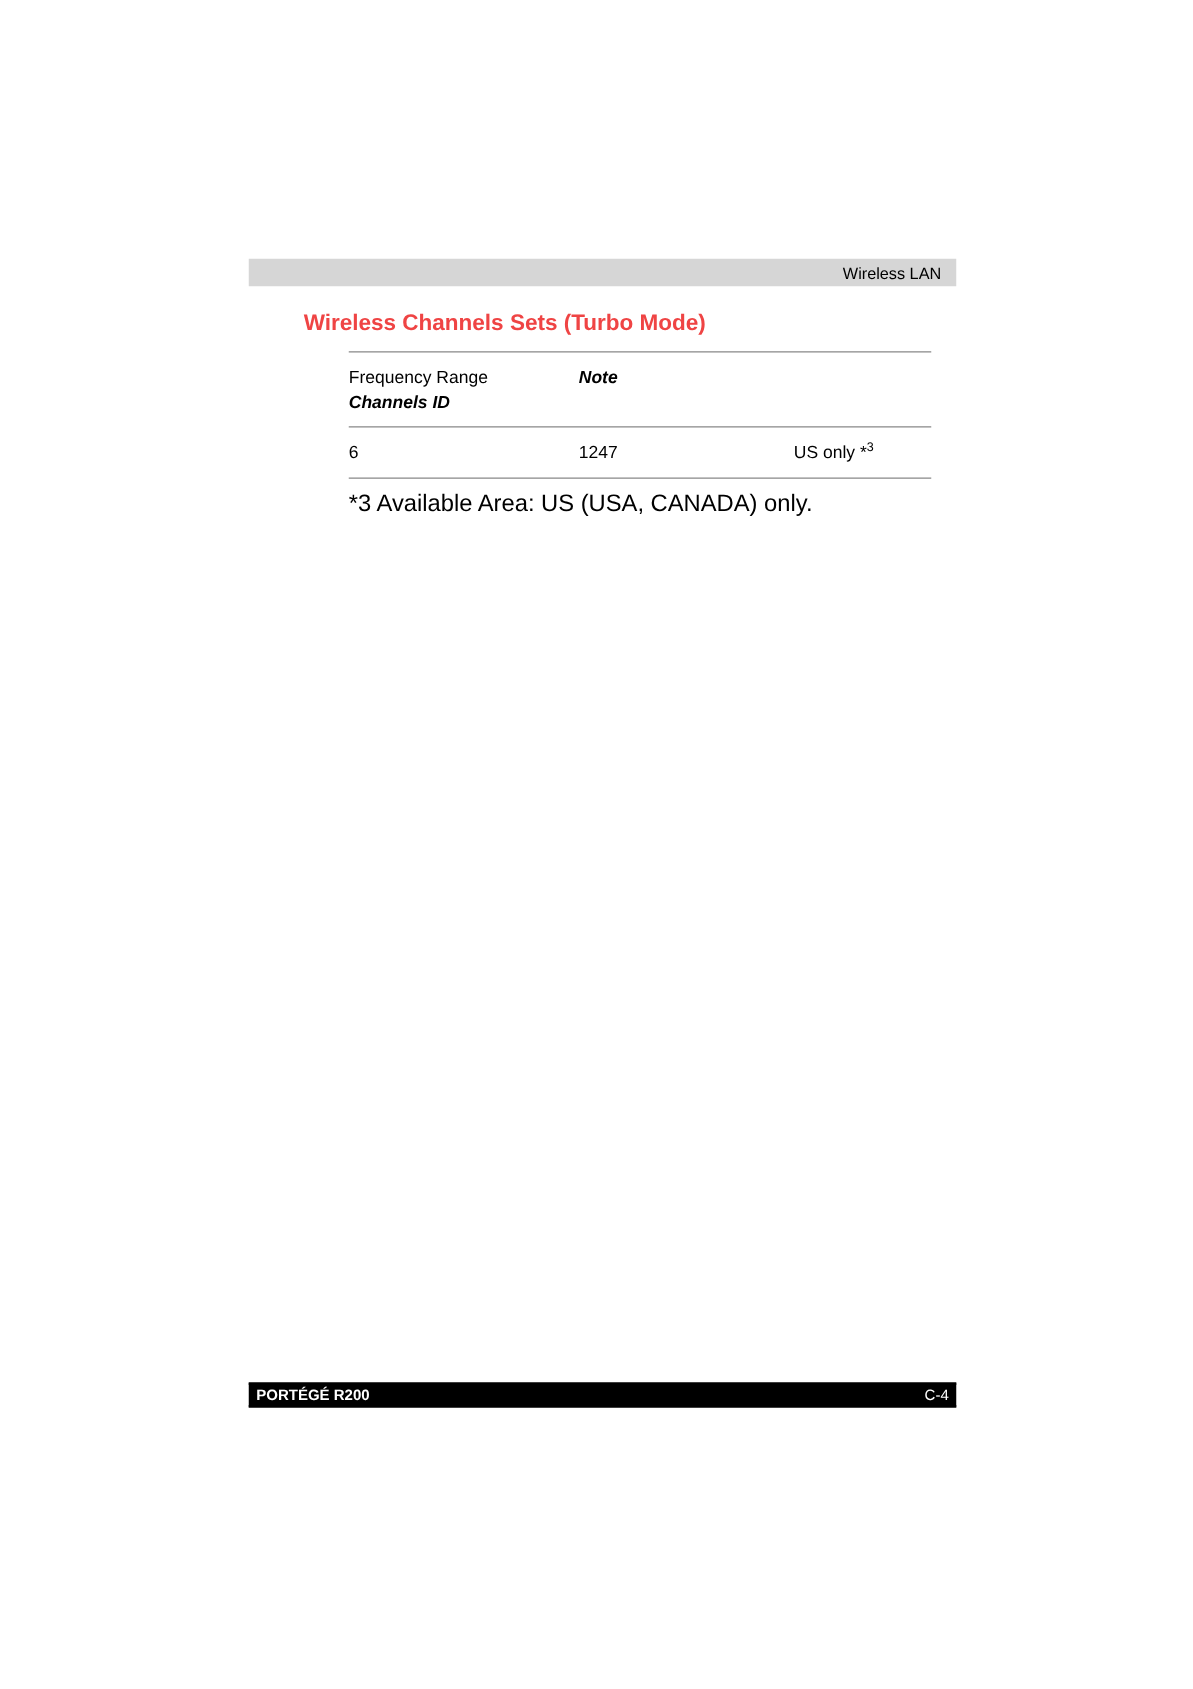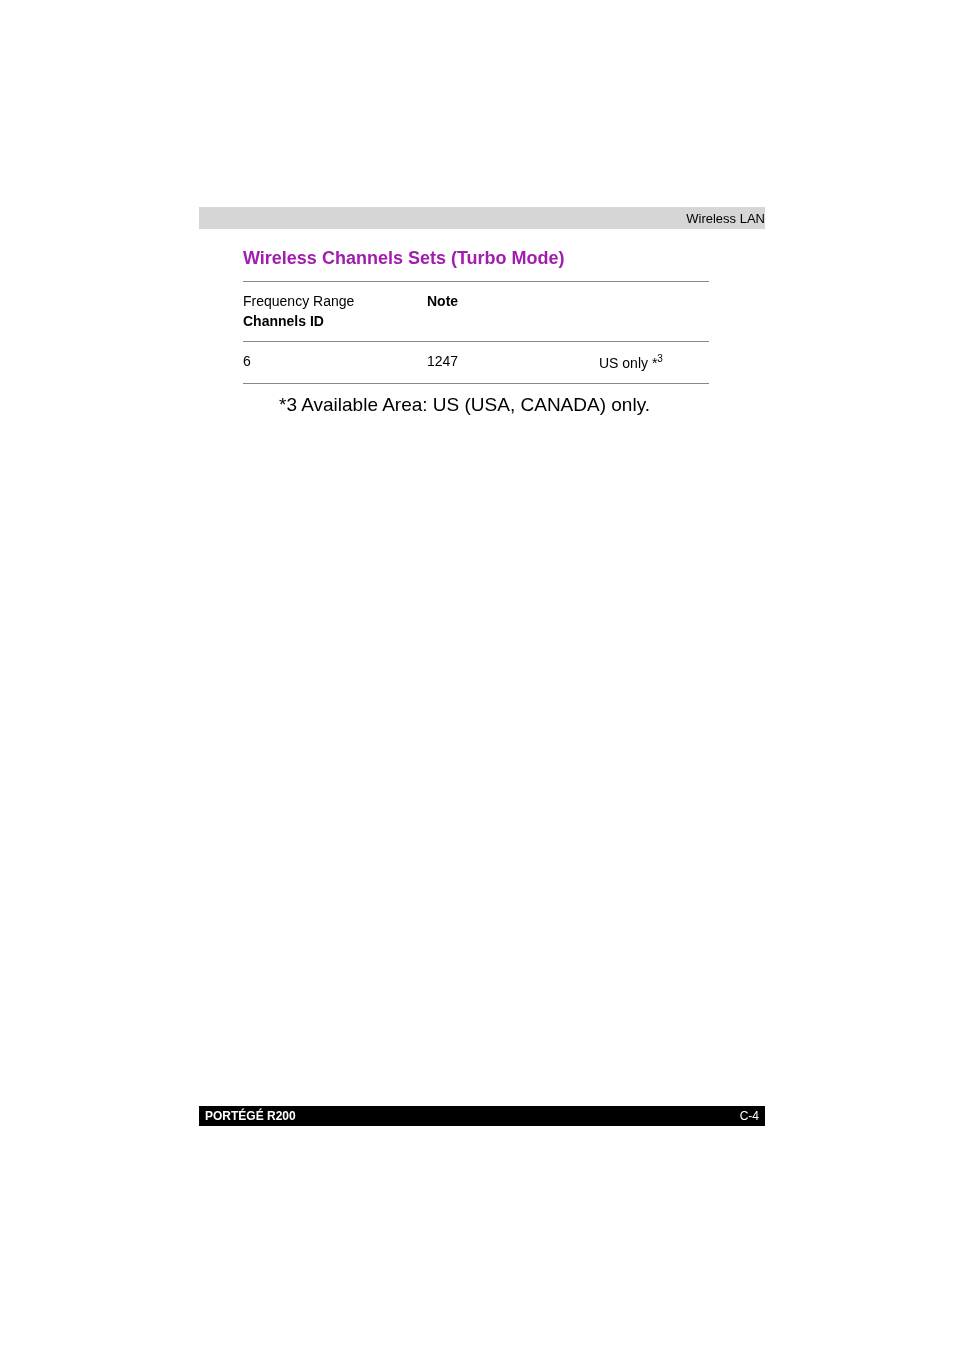--- a/index.html
+++ b/index.html
@@ -12,53 +12,55 @@
   .header-bar {
     position: absolute;
     top: 207px;
     left: 199px;
     width: 566px;
     height: 22px;
     background: #d6d6d6;
     display: flex;
     align-items: center;
     justify-content: flex-end;
+    padding-right: 12px;
   }
   .header-bar span {
     font-size: 13px;
     color: #000;
   }
   .content {
     position: absolute;
     top: 248px;
     left: 243px;
     width: 522px;
   }
   .section-heading {
     font-family: Arial, Helvetica, sans-serif;
     font-size: 18px;
     font-weight: bold;
-    color: #a21caf;
+    color: #ef4444;
     margin-bottom: 12px;
   }
   .table {
     width: 466px;
+    margin-left: 36px;
     border-top: 1px solid #888;
   }
   .row {
     display: flex;
     border-bottom: 1px solid #888;
     padding: 10px 0 10px 0;
     font-size: 14px;
     line-height: 1.4;
   }
   .col1 { width: 184px; }
   .col2 { width: 172px; }
   .col3 { flex: 1; }
-  .bold { font-weight: bold; }
+  .bold { font-weight: bold; font-style: italic; }
   .sup { font-size: 10px; vertical-align: super; }
   .footnote {
     margin-left: 36px;
     margin-top: 10px;
     font-size: 19px;
   }
   .footer-bar {
     position: absolute;
     top: 1106px;
     left: 199px;

